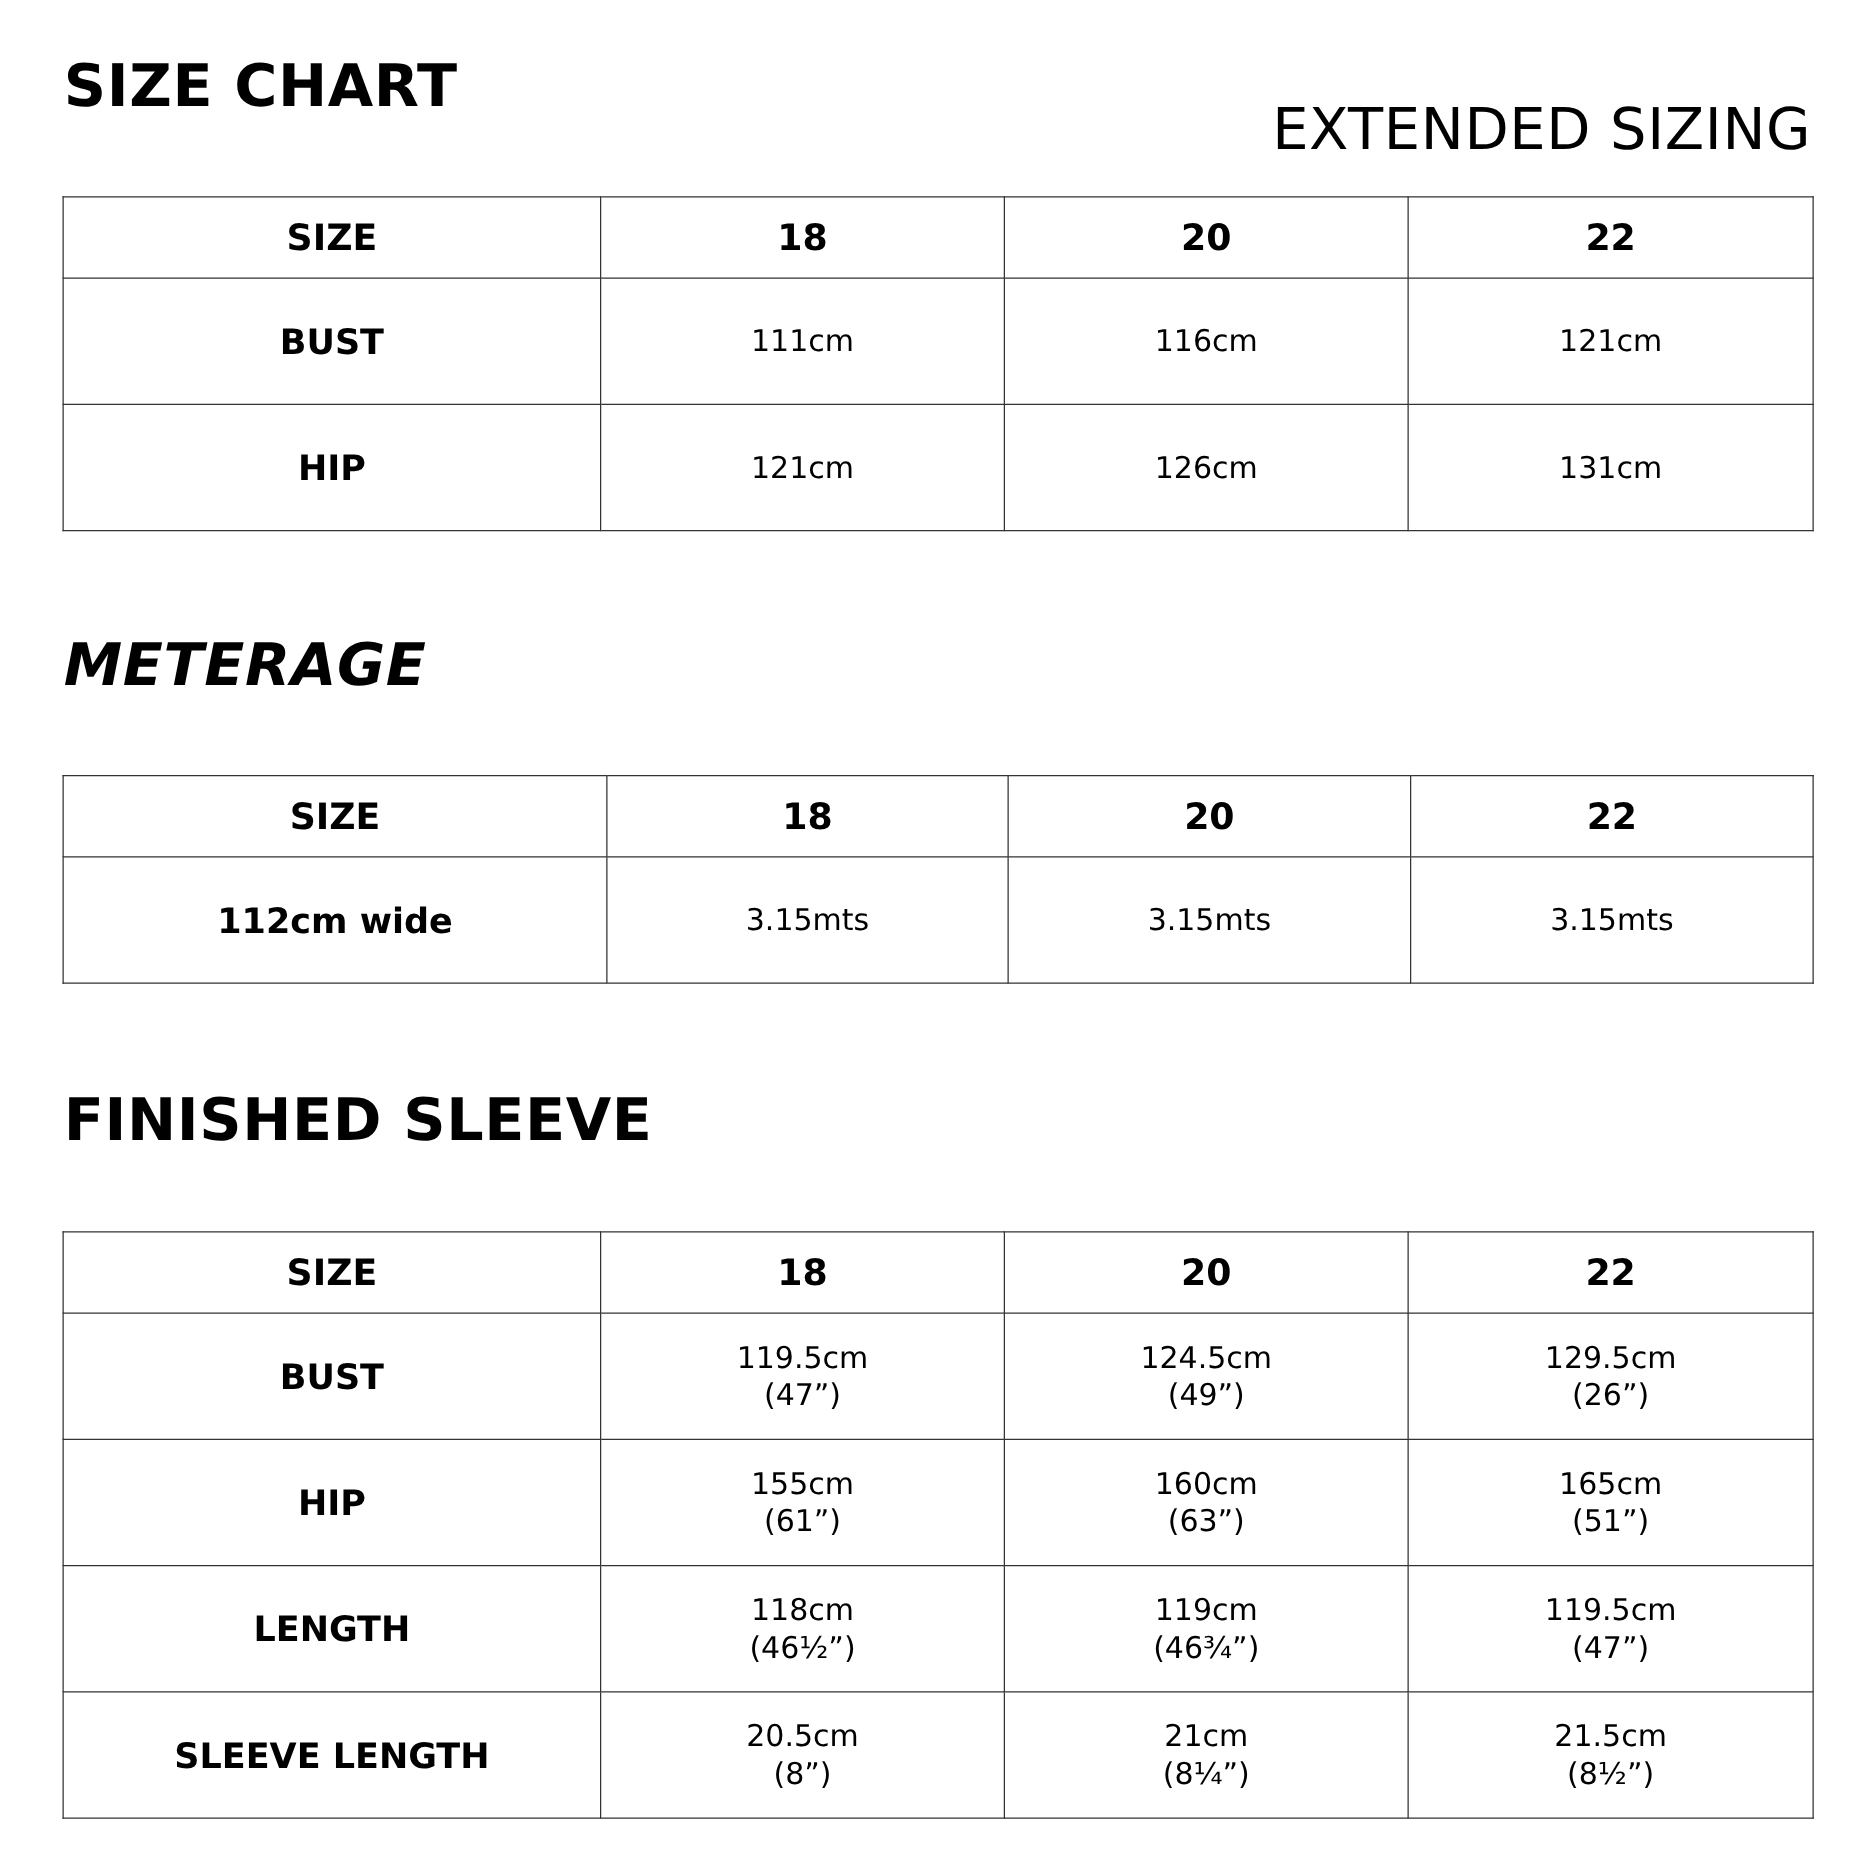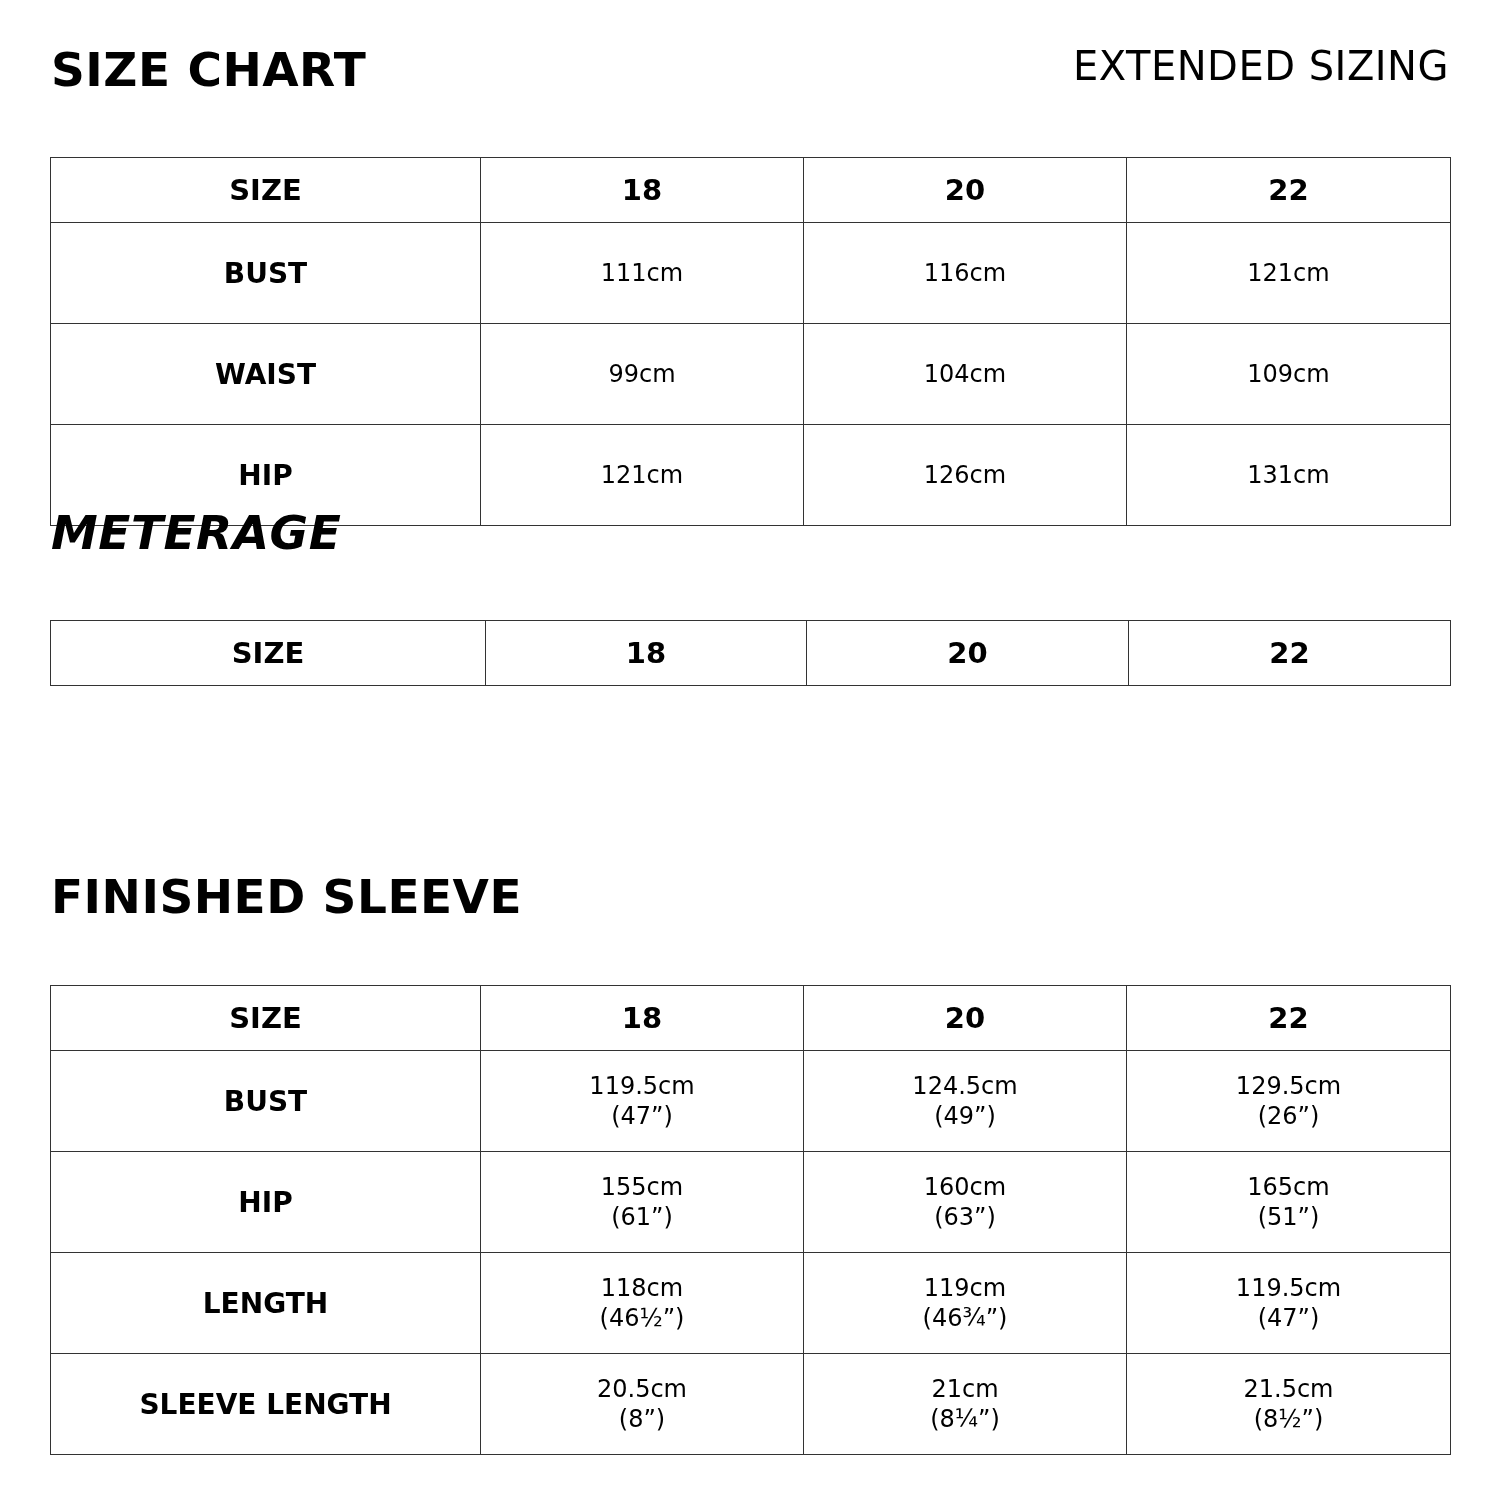--- a/index.html
+++ b/index.html
@@ -1,18 +1,18 @@
 <!DOCTYPE html>
 <html><head>
 <meta charset="utf-8">
 <style>
   html, body { margin:0; padding:0; background:#ffffff; }
   body { width:1500px; height:1500px; position:relative; font-family:"DejaVu Sans", sans-serif; color:#000; overflow:hidden; }
   .h { position:absolute; font-weight:bold; font-size:47px; letter-spacing:0.5px; margin:0; line-height:1; }
-  .sub { position:absolute; font-size:40px; font-weight:normal; line-height:1; letter-spacing:0.5px; }
+  .sub { position:absolute; font-size:46px; font-weight:normal; line-height:1; letter-spacing:0.5px;margin-top:34px; }
   table { position:absolute; border-collapse:collapse; table-layout:fixed;margin-top:48px; }
   td { border:1.6px solid #333; text-align:center; vertical-align:middle; padding:0; }
   .hdr td { height:64px; font-weight:bold; font-size:29px; }
   .row td { height:100px; font-size:24px; }
   .row td.lbl { font-weight:bold; font-size:28px; }
   .cell-line { display:block; line-height:1.25; }
 </style>
 </head>
 <body>
 
@@ -33,26 +33,20 @@
     <td>20</td>
     <td>22</td>
   </tr>
   <tr class="row">
     <td class="lbl">BUST</td>
     <td>111cm</td>
     <td>116cm</td>
     <td>121cm</td>
   </tr>
   <tr class="row">
-    <td class="lbl">WAIST</td>
-    <td>99cm</td>
-    <td>104cm</td>
-    <td>109cm</td>
-  </tr>
-  <tr class="row">
     <td class="lbl">HIP</td>
     <td>121cm</td>
     <td>126cm</td>
     <td>131cm</td>
   </tr>
 </tbody>
   </table>
 
 <h2 class="h" style="left:51px; top:509px;font-style:italic;">METERAGE</h2>
 <table style="left:50px; top:572px; width:1400px;">
@@ -61,20 +55,26 @@
       <col style="width:321px">
       <col style="width:322px">
       <col style="width:322px">
     </colgroup>
   <tbody>
       <tr class="hdr">
     <td>SIZE</td>
     <td>18</td>
     <td>20</td>
     <td>22</td>
+  </tr>
+  <tr class="row">
+    <td class="lbl">112cm wide</td>
+    <td>3.15mts</td>
+    <td>3.15mts</td>
+    <td>3.15mts</td>
   </tr>
 </tbody>
   </table>
 
 <h2 class="h" style="left:51px; top:873px;">FINISHED SLEEVE</h2>
 <table style="left:50px; top:937px; width:1400px;">
   <colgroup>
       <col style="width:430px">
       <col style="width:323px">
       <col style="width:323px">

